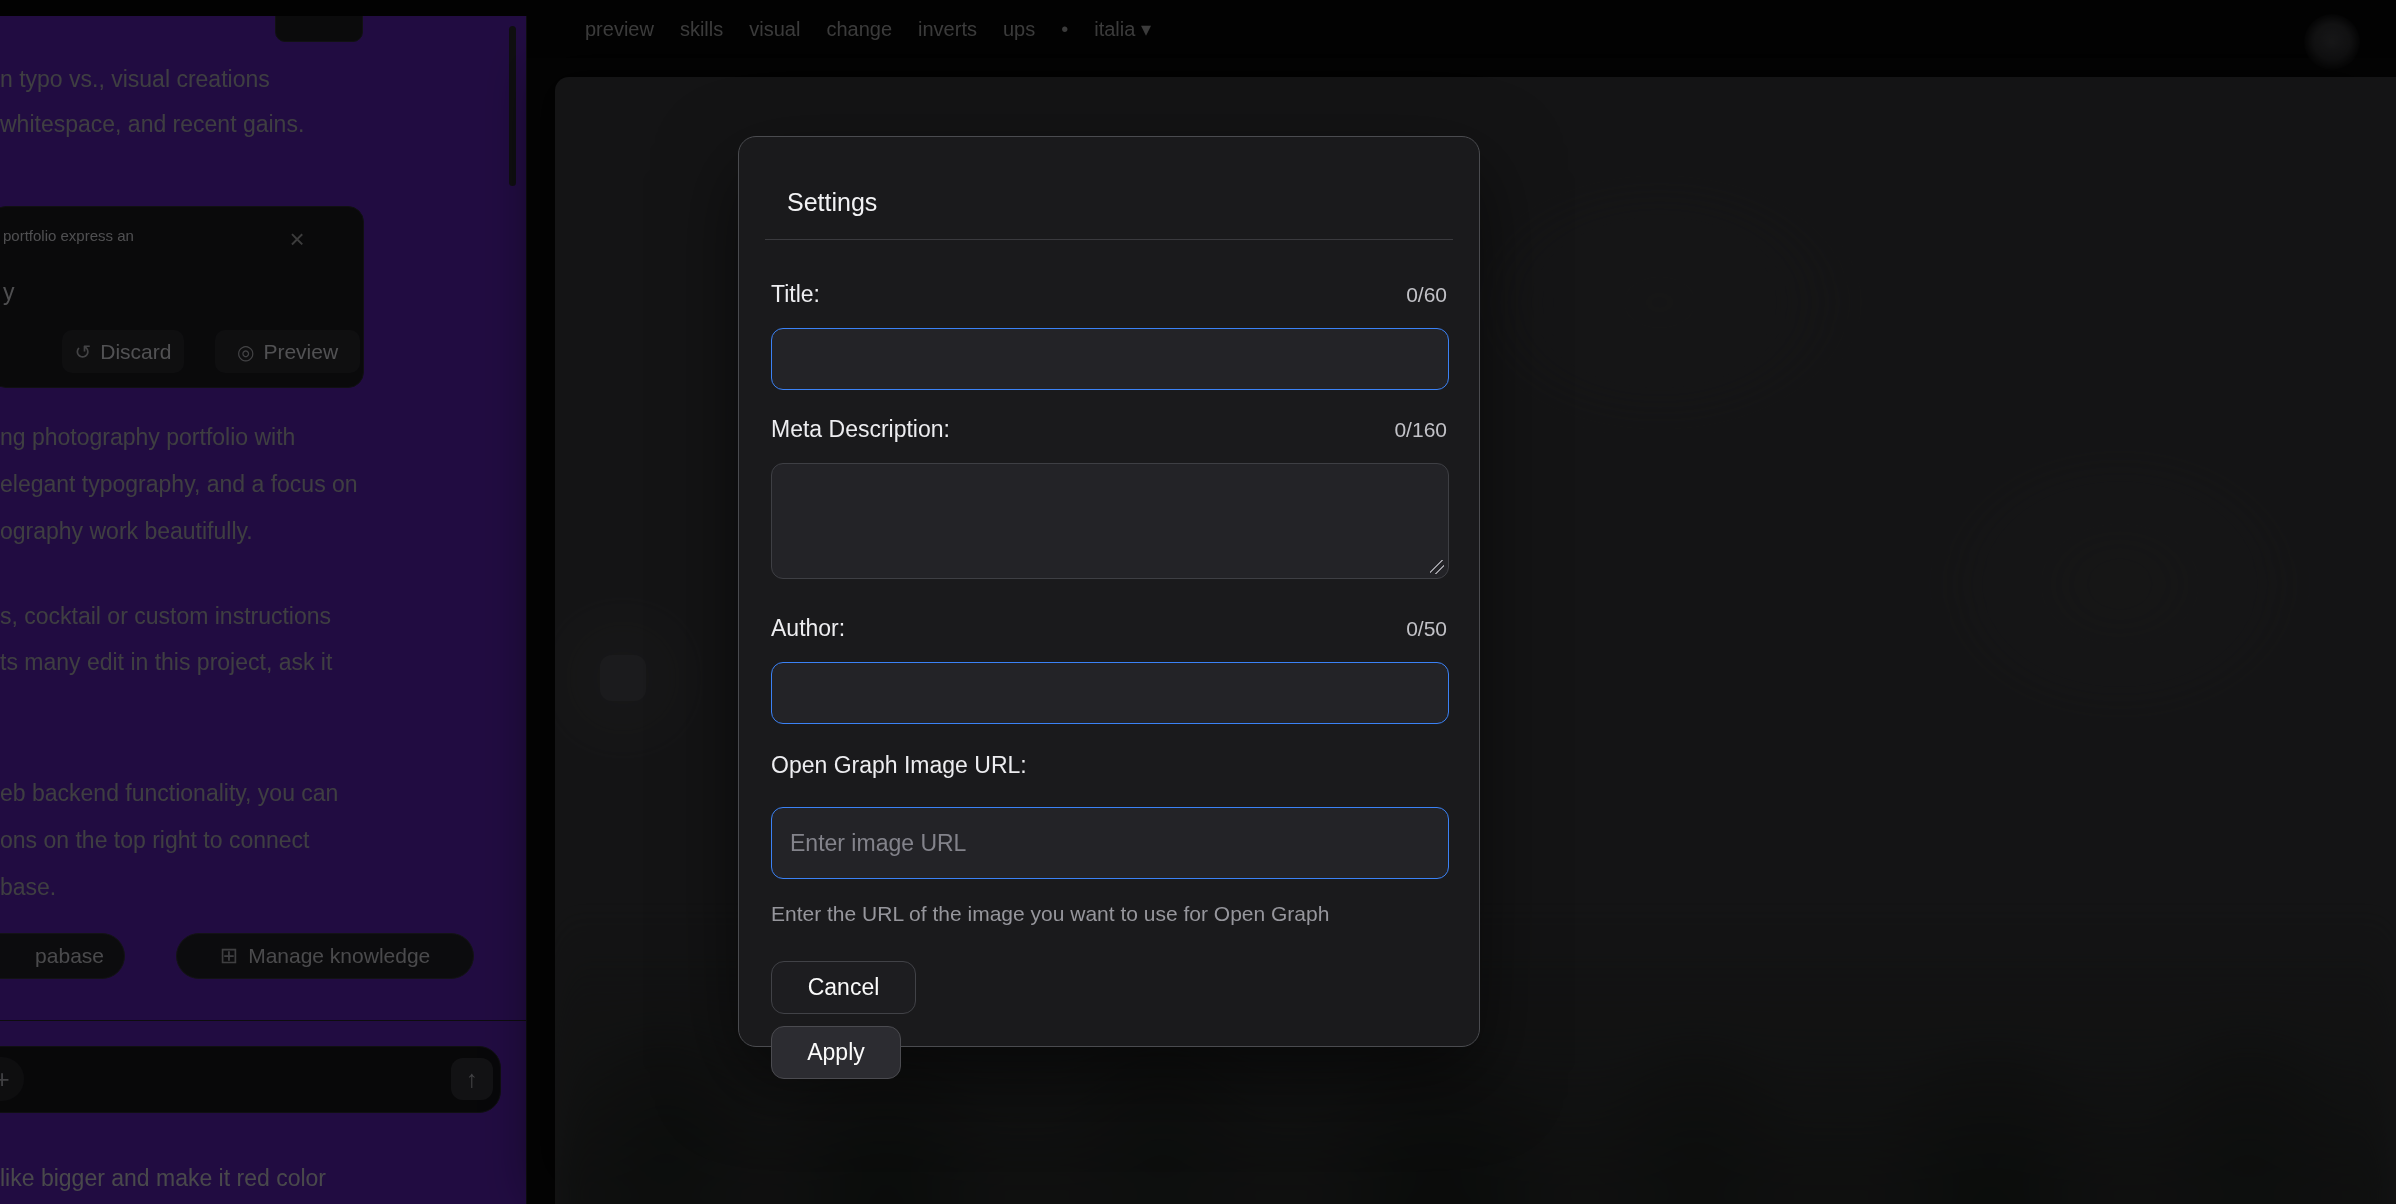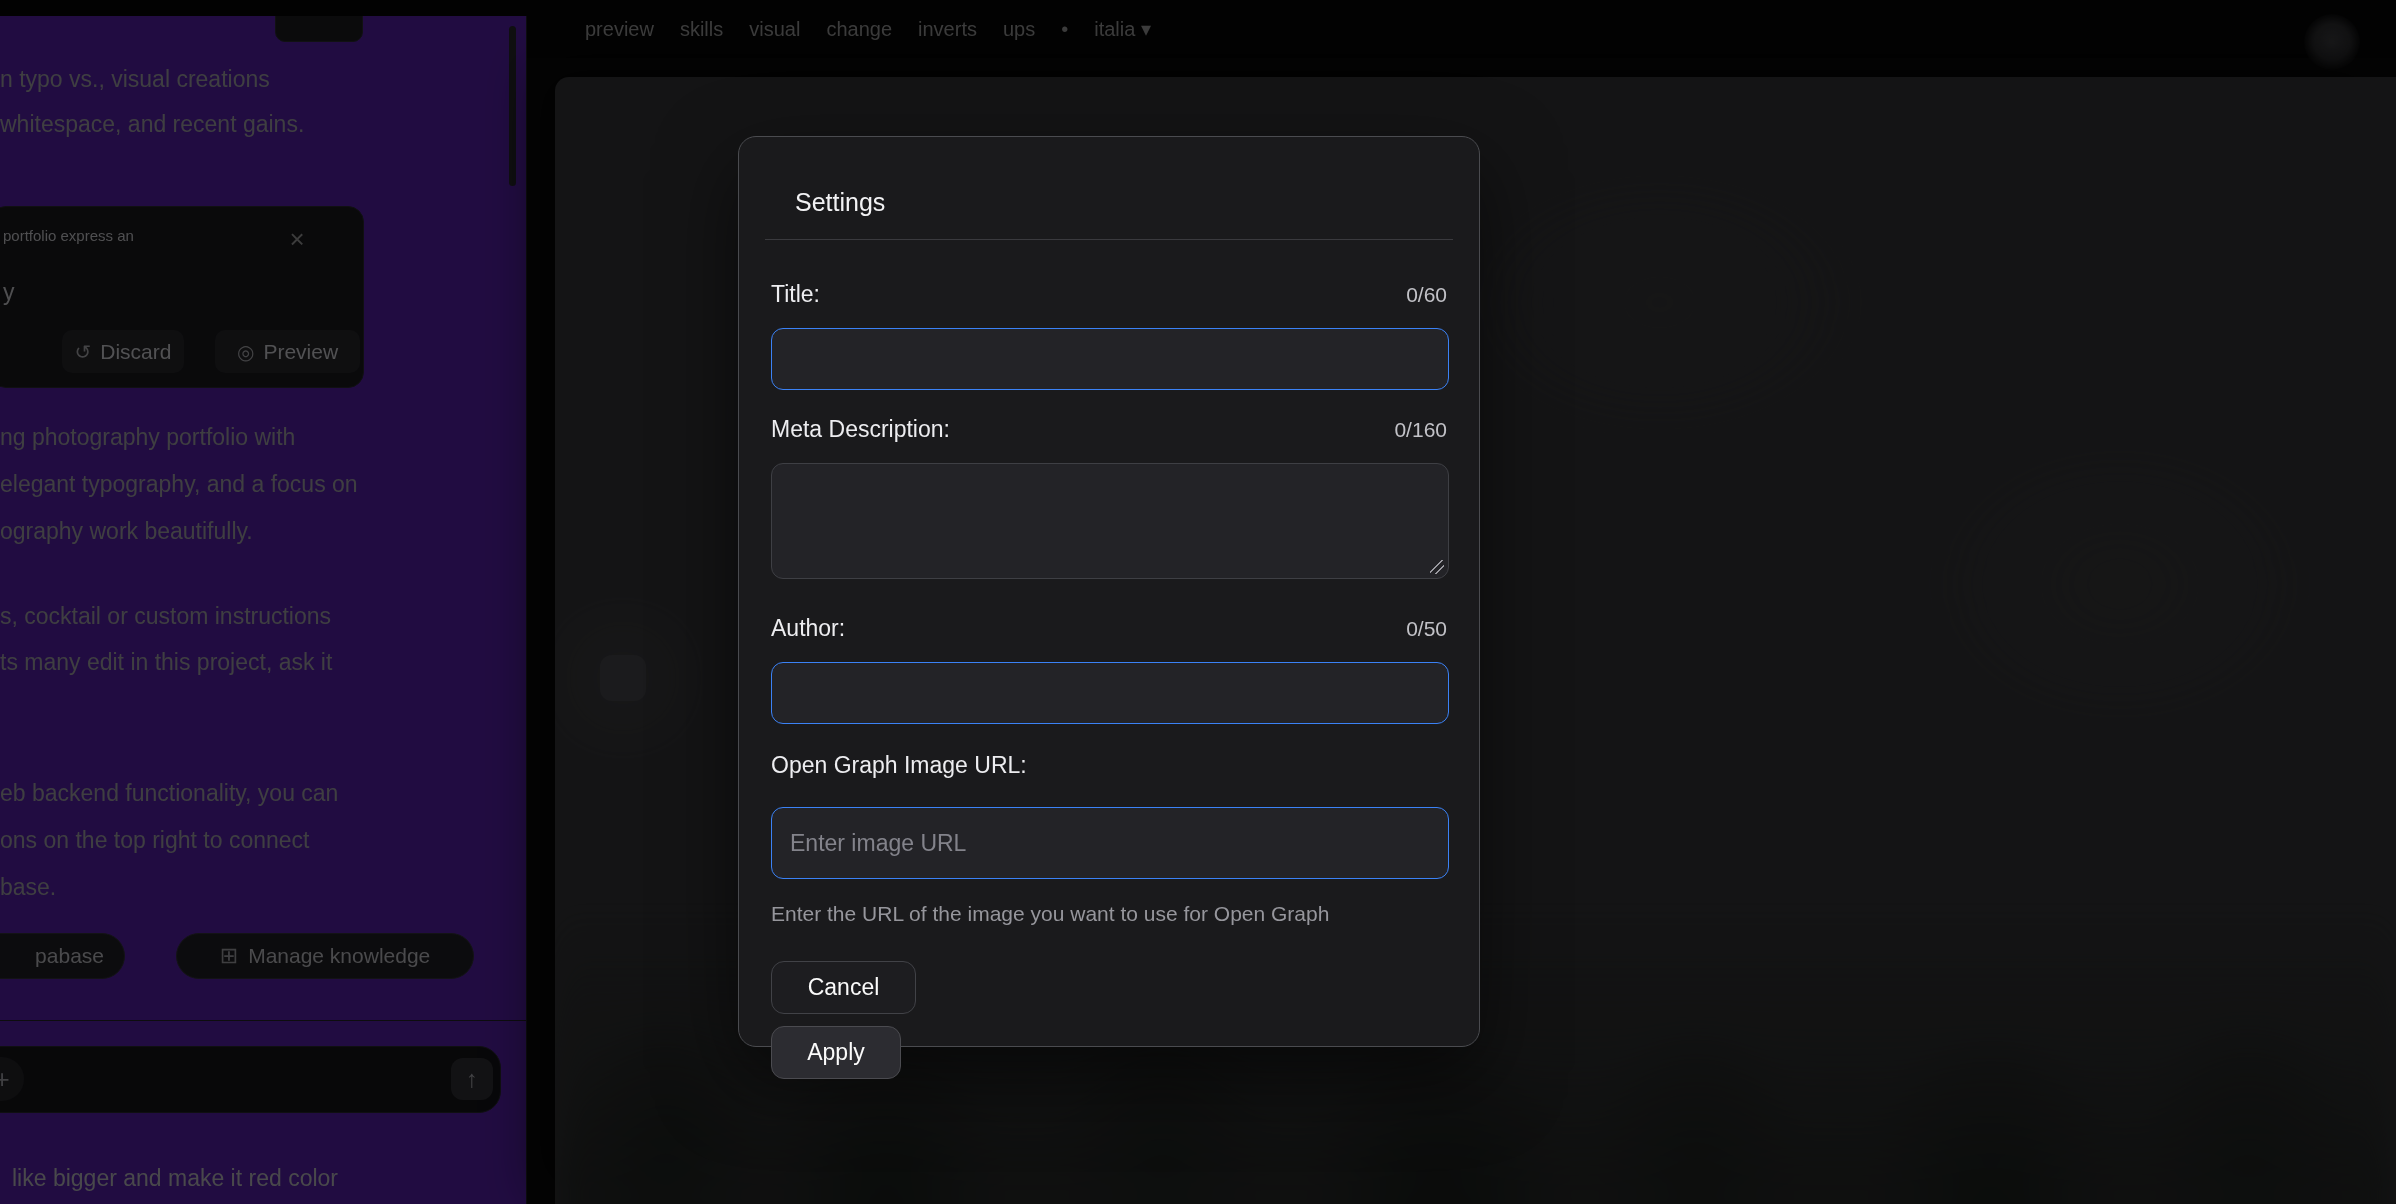--- a/index.html
+++ b/index.html
@@ -42,21 +42,21 @@
   .pill-btn .ic { font-size:22px; color:#8f8f94; }
 
   #side-divider { position:absolute; left:0; top:1004px; width:527px; height:1px; background:#1e1e21; }
 
   #chat-input { position:absolute; left:-30px; top:1030px; width:531px; height:67px; border-radius:22px;
                 background:#131316; border:1px solid #242428; }
   #attach-btn { position:absolute; left:-20px; top:1041px; width:44px; height:44px; border-radius:50%;
                 background:#202024; color:#8f8f94; font-size:26px; text-align:center; line-height:44px; }
   #send-btn { position:absolute; left:451px; top:1042px; width:42px; height:42px; border-radius:12px;
               background:#2b2b2f; color:#9a9aa0; font-size:24px; display:flex; align-items:center; justify-content:center; }
-  #user-msg { position:absolute; left:0; top:1149px; color:#a6a6ab; font-size:23px; white-space:nowrap;padding-left:12px; }
+  #user-msg { position:absolute; left:0; top:1149px; color:#a6a6ab; font-size:23px; white-space:nowrap; }
 
   #preview-panel { position:absolute; left:555px; top:77px; width:1841px; height:1127px;
                    background:#2f2f31; border-top-left-radius:14px; overflow:hidden;
                    box-shadow:-18px -10px 50px rgba(0,0,0,0.55); }
   #forest { position:absolute; left:0; bottom:-30px; width:100%; height:340px; filter:blur(16px);
             background:
               radial-gradient(140px 230px at 6% 78%, #1c1f1d 0%, rgba(28,31,29,0) 70%),
               radial-gradient(170px 260px at 18% 92%, #191c1a 0%, rgba(25,28,26,0) 70%),
               radial-gradient(150px 240px at 33% 80%, #1e211f 0%, rgba(30,33,31,0) 70%),
               radial-gradient(190px 280px at 48% 95%, #181b19 0%, rgba(24,27,25,0) 70%),
@@ -72,21 +72,21 @@
   #preview-fab { position:absolute; left:45px; top:578px; width:46px; height:46px; border-radius:12px; background:#3f3f42;
                  box-shadow:0 0 60px 30px rgba(80,80,84,0.25); }
 
   
   #overlay { position:absolute; inset:0; background:rgba(0,0,0,0.56); z-index:50; }
 
   
   #modal { position:absolute; left:738px; top:136px; width:742px; height:911px; z-index:100;
            background:#1a1a1c; border:1px solid #4a4b4f; border-radius:18px;
            box-shadow:0 30px 80px rgba(0,0,0,0.55); padding:0 32px; color:#ededf0; }
-  #modal-title { margin-top:50px; margin-left:24px; font-size:25px; line-height:30px; color:#f2f2f4; }
+  #modal-title { margin-top:50px; margin-left:16px; font-size:25px; line-height:30px; color:#f2f2f4; }
   #modal-divider { margin:22px -6px 0 -6px; height:1px; background:#3a3a3e; }
   .field-row { margin-top:40px; display:flex; justify-content:space-between; align-items:baseline;
                font-size:23px; line-height:28px; }
   .field-row.r2 { margin-top:25px; } .field-row.r3 { margin-top:35px; } .field-row.r4 { margin-top:27px; }
   .field-label { color:#ededf0; }
   .field-counter { color:#c2c2c7; font-size:21px; }
   .m-input { margin-top:19px; width:678px; height:62px; border-radius:12px; background:#232327;
              border:1px solid #3b82f6; font-size:23px; color:#e8e8ec; padding:13px 18px; outline:none;
              font-family:"Liberation Sans", sans-serif; }
   .m-textarea { margin-top:19px; width:678px; height:116px; border-radius:12px; background:#232327;

